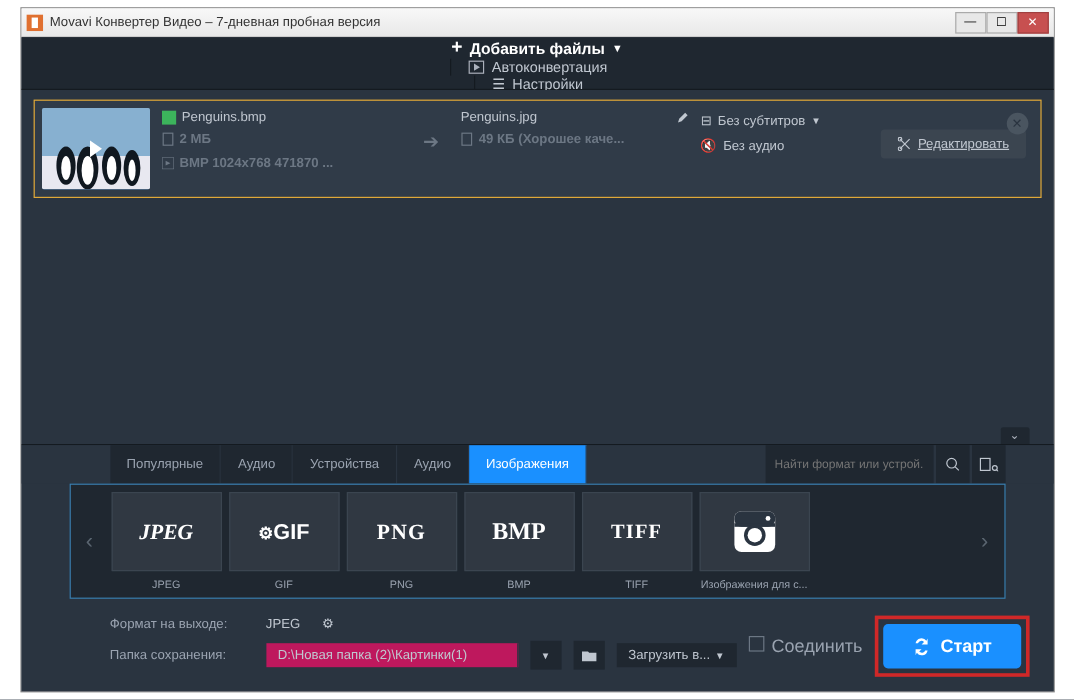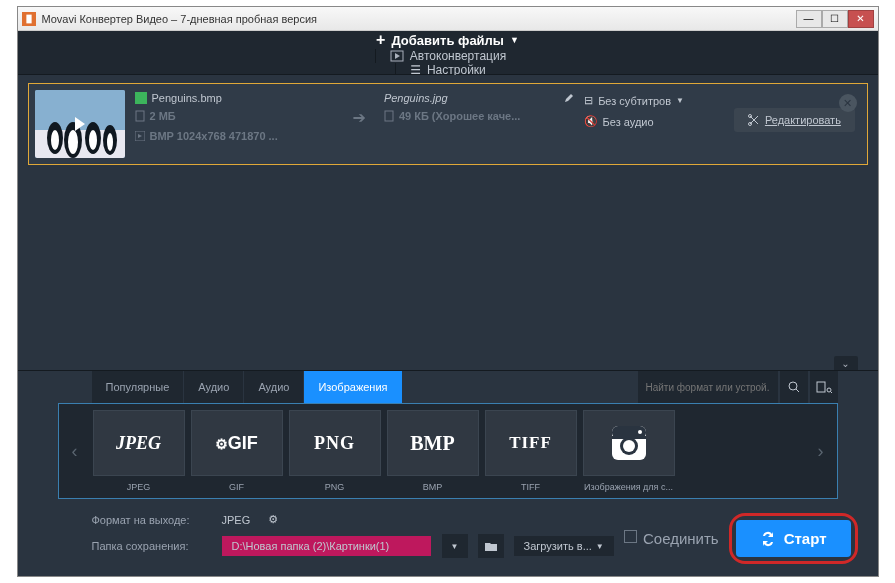--- a/index.html
+++ b/index.html
@@ -52,21 +52,21 @@
 .footer { padding: 10px 40px 14px 74px; font-size: 11px; color: #c0c7d0; }
 .footer-row { display: flex; align-items: center; gap: 10px; padding: 4px 0; }
 .footer-label { color: #9aa3b0; width:120px;}
 .footer-val {}
 .path-field { background: #be185d; padding: 4px 10px; min-width: 210px; border-right:1px solid #2a3440;}
 .path-btn{background:#1f2730;width:26px;height:24px;display:flex;align-items:center;justify-content:center;cursor:pointer;}
 .upload-btn{background:#1f2730;padding:4px 10px;display:flex;align-items:center;gap:4px;cursor:pointer;}
 .footer-actions { position: absolute; right: 20px; bottom: 12px; display: flex; align-items: center; gap: 10px; }
 .join { display: flex; align-items: flex-start; gap: 6px; font-size: 15px; color: #9aa3b0; }
 .join .cb { width: 13px; height: 13px; border: 1px solid #6c7784; background: #2a3440; }
-.highlight-box { border: 3px solid #d02828; border-radius: 16px; padding: 4px; }
+.highlight-box { border: 3px solid #d02828; border-radius: 0; padding: 4px; }
 .start-btn { background: #1a90ff; color: #fff; font-weight: bold; font-size: 15px; padding: 10px 24px; border: none; border-radius: 4px; cursor: pointer; display: flex; align-items: center; gap: 8px; }
 svg{display:block;}
 </style>
 </head>
 <body>
 
 <div class="window-frame">
   <div class="titlebar">
     <svg class="icon" viewBox="0 0 16 16">
         <rect width="16" height="16" fill="#e07030"></rect>
@@ -165,21 +165,21 @@
               <svg width="10" height="10">
                 <rect x="0" y="0" width="10" height="10" fill="none" stroke="#6c7784"></rect>
                 <polygon points="3,3 3,7 7,5" fill="#6c7784"></polygon>
               </svg>
               <span>BMP 1024x768 471870 ...</span>
             </div>
         </div>
         <div class="arrow">➔</div>
         <div class="out-col">
           <div class="src-name">
-              <span style="color:#c0c7d0;font-style:italic;">Penguins.jpg</span>
+              <span style="color:#c0c7d0;">Penguins.jpg</span>
             <svg width="10" height="10" style="margin-left:auto;">
                 <path d="M1 9l1-3 5-5 2 2-5 5z" fill="#c0c7d0"></path>
               </svg>
           </div>
           <div class="src-meta">
               <svg width="10" height="12">
                 <rect x="1" y="1" width="8" height="10" fill="none" stroke="#6c7784"></rect>
               </svg>
               <span>49 КБ (Хорошее каче...</span>
             </div>
@@ -210,20 +210,23 @@
       <div class="collapse-handle">⌄</div>
     </div>
 
     <div class="bottom">
       <div class="tabs">
         <div class="tab">
             <span>Популярные</span>
           </div>
         <div class="tab">
             <span>Аудио</span>
+          </div>
+        <div class="tab">
+            <span>Устройства</span>
           </div>
         <div class="tab">
             <span>Аудио</span>
           </div>
         <div class="tab active">
             <span>Изображения</span>
           </div>
         <div class="tab-spacer"></div>
         <div class="search-box">
             <input placeholder="Найти формат или устрой..." style="">

